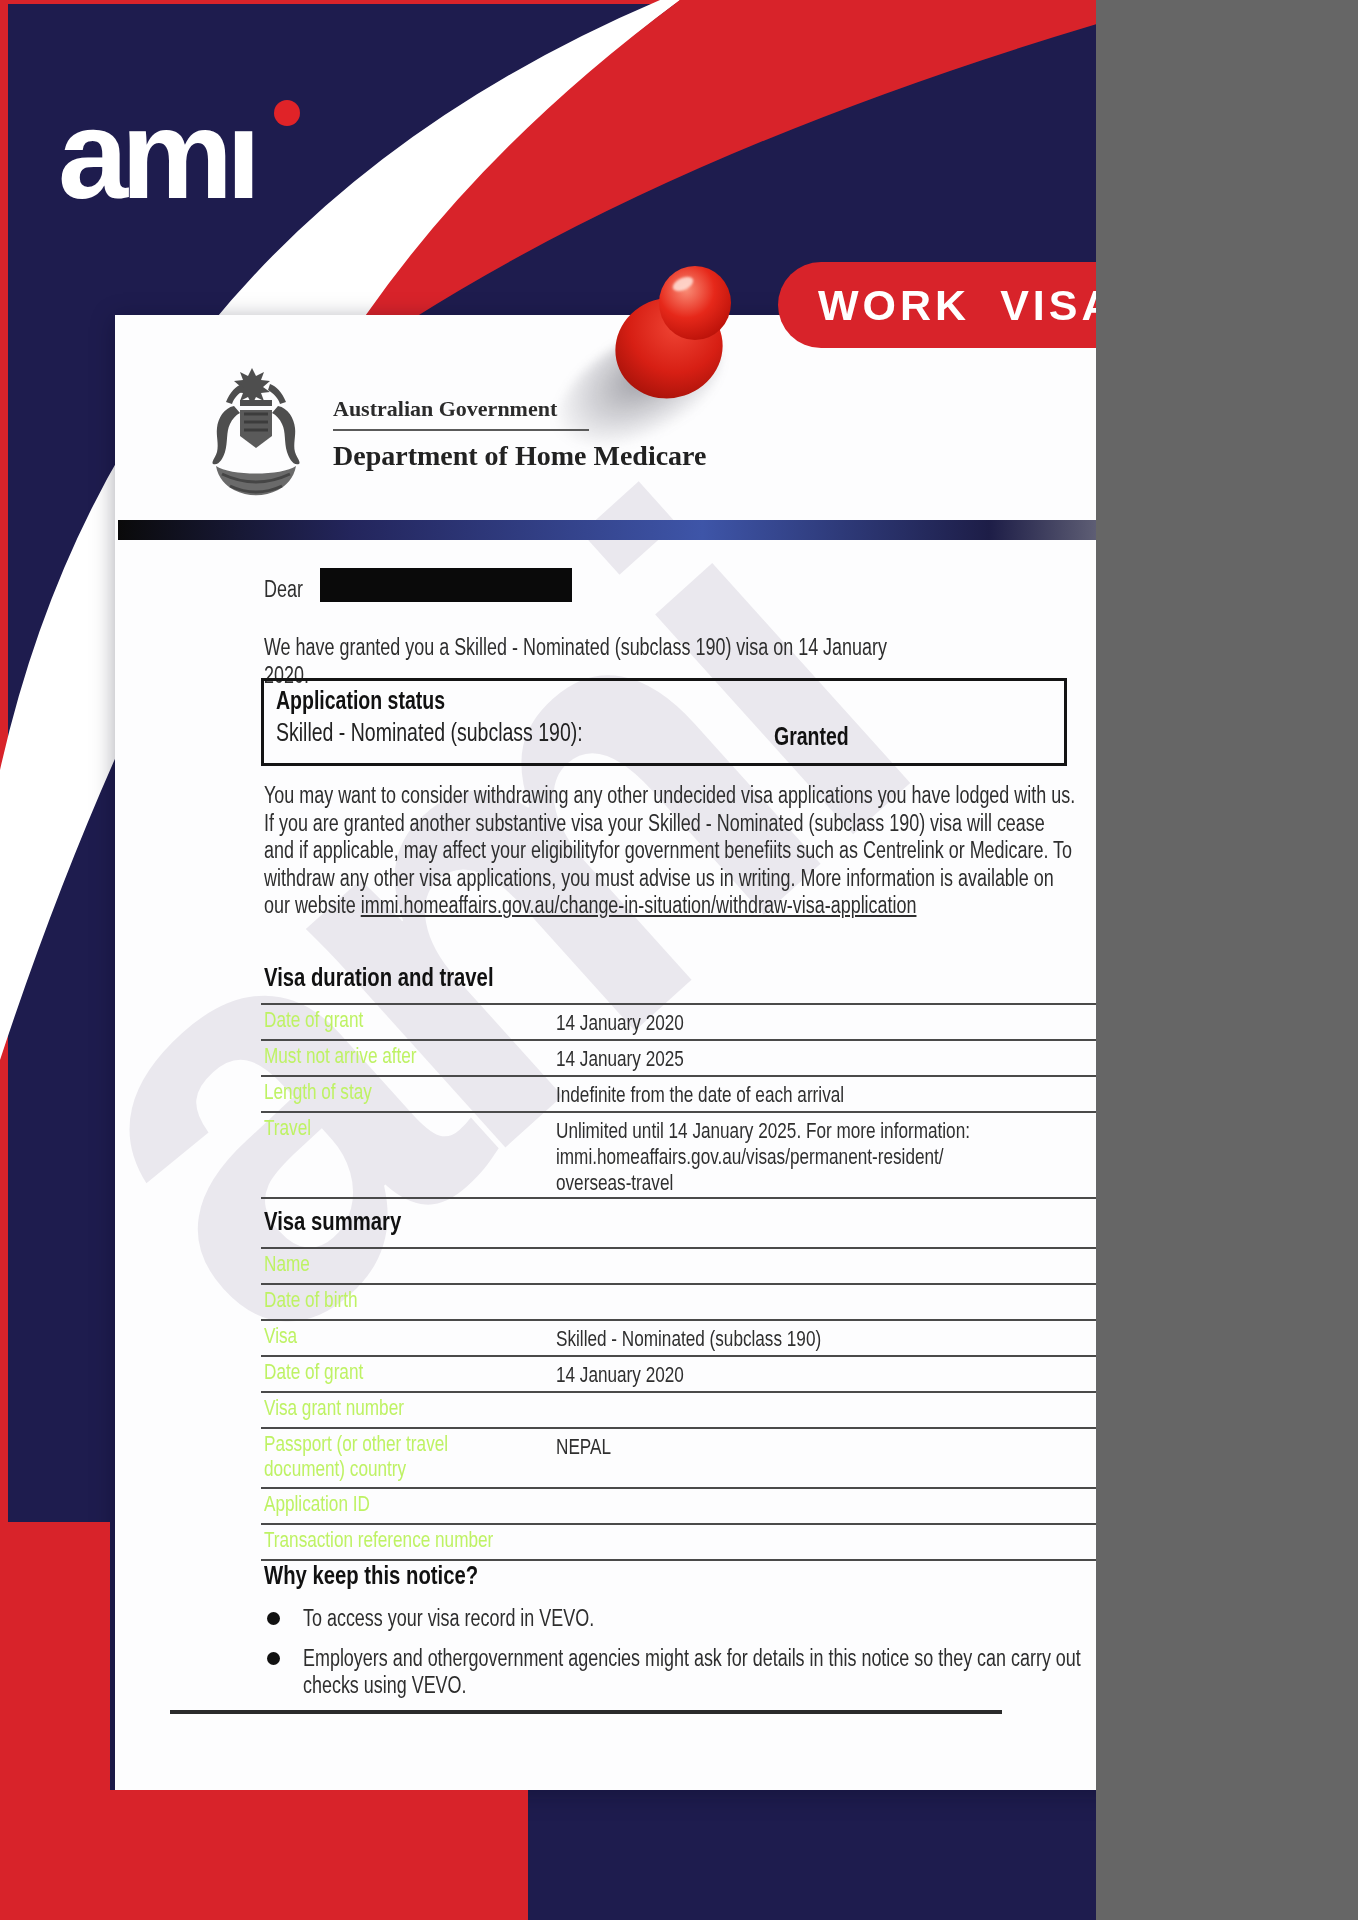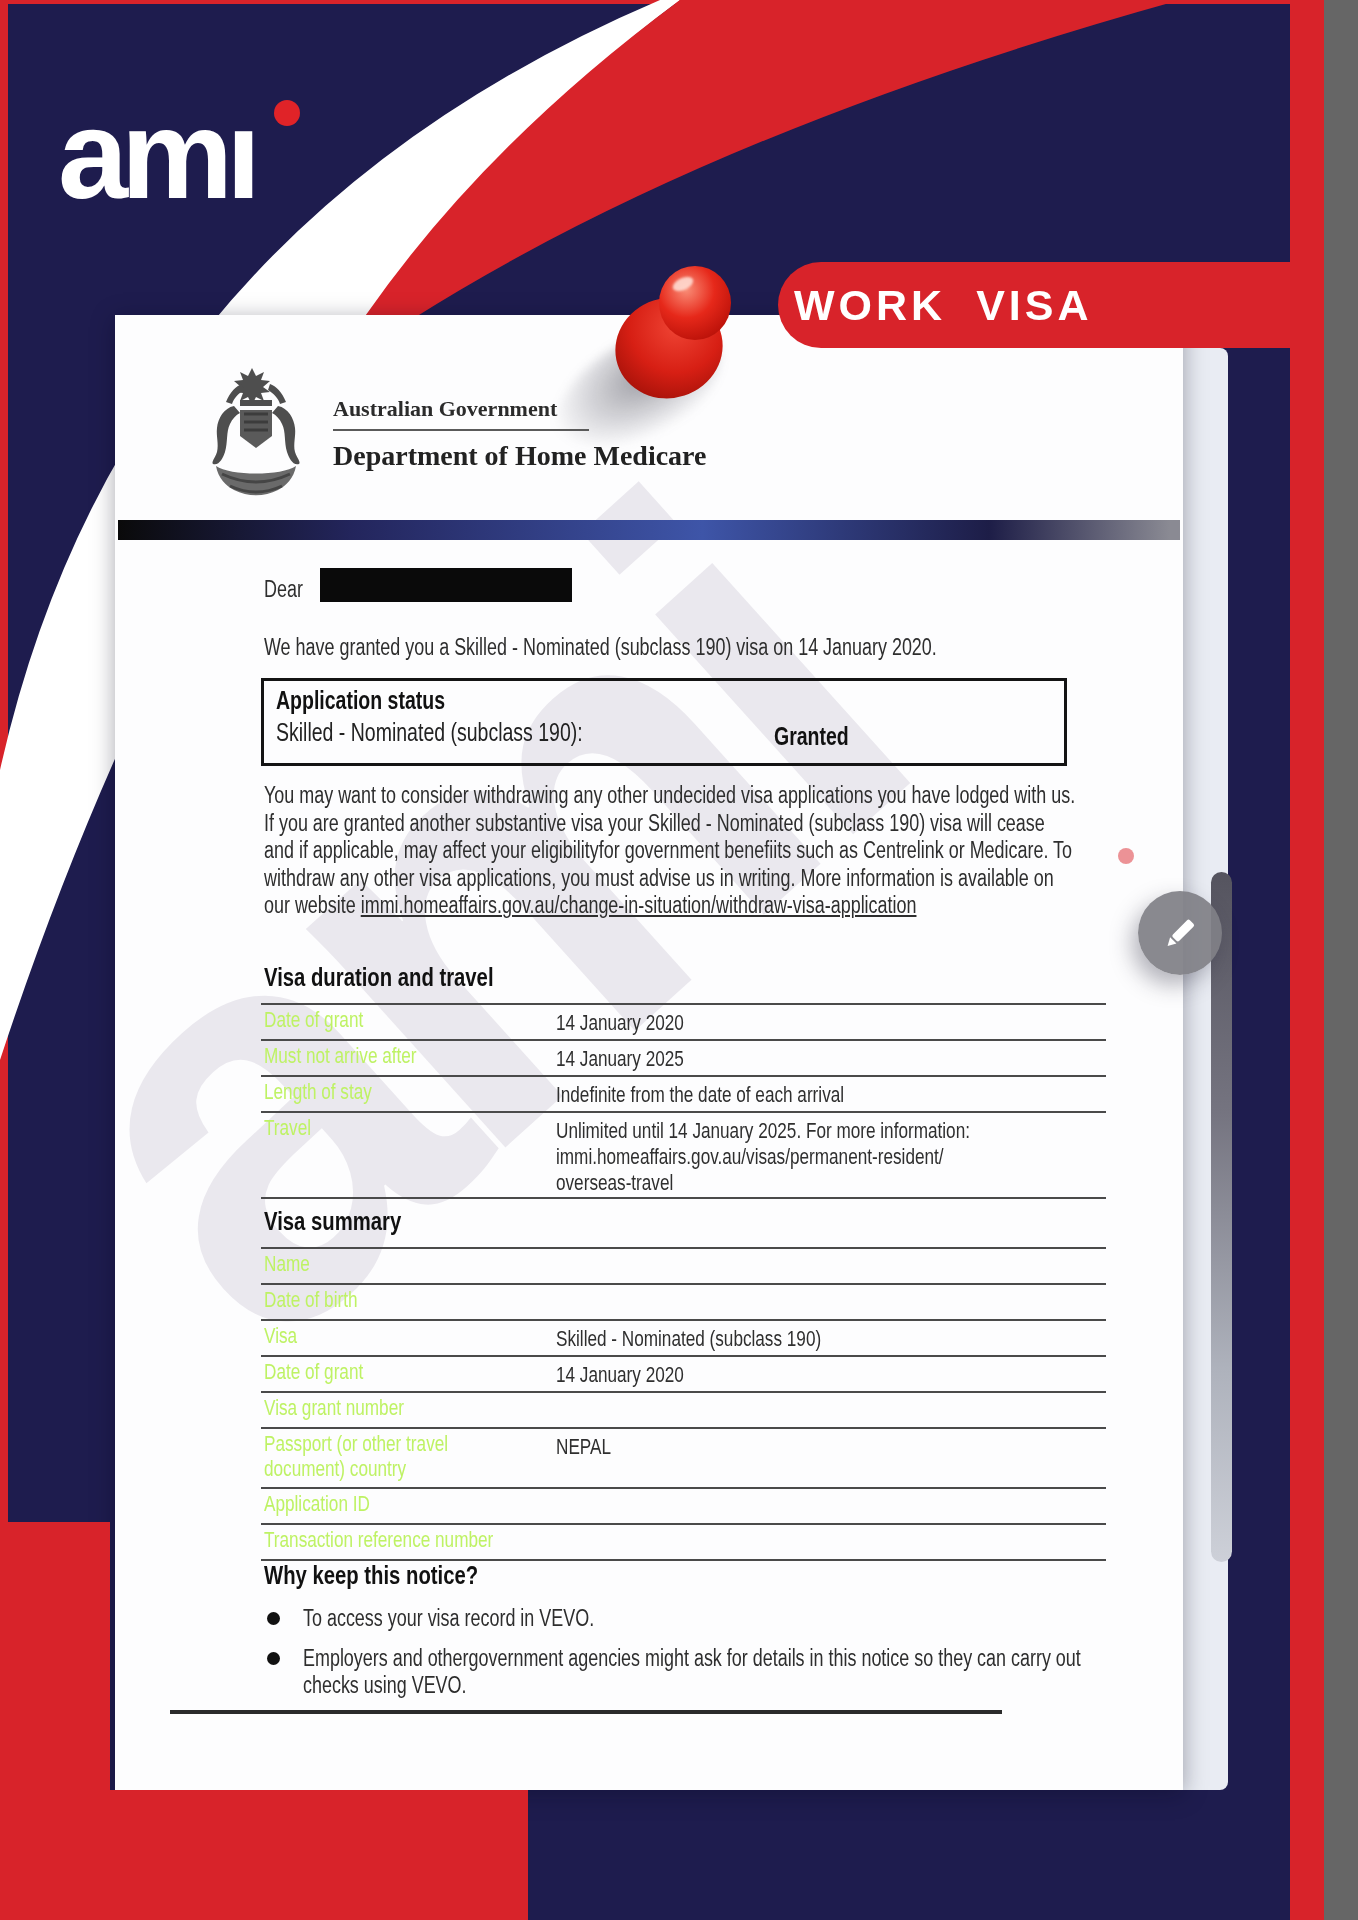--- a/index.html
+++ b/index.html
@@ -1,35 +1,35 @@
 <!DOCTYPE html>
 <html><head>
 <meta charset="utf-8">
 <style>
   html,body{margin:0;padding:0;background:#666;}
-  .canvas{position:relative;width:1300px;height:1920px;overflow:hidden;
-    background:#d8232a;font-family:"Liberation Sans",sans-serif;padding-left:24px;}
+  .canvas{position:relative;width:1096px;height:1920px;overflow:hidden;
+    background:#d8232a;font-family:"Liberation Sans",sans-serif;}
   .abs{position:absolute;}
 
   
   .navy-panel{left:8px;top:4px;width:1282px;height:1916px;background:#1e1c4e;}
   .swoosh{left:0;top:0;}
   .navy-tr{left:1180px;top:4px;width:110px;height:279px;background:#1e1c4e;}
   .red-bl-col{left:0;top:1522px;width:110px;height:398px;background:#d8232a;}
   .red-bl-strip{left:0;top:1790px;width:528px;height:130px;background:#d8232a;}
 
   
   .logo{left:58px;top:92px;color:#fff;font-weight:bold;font-size:126px;
     letter-spacing:-7px;line-height:1;}
   .logo-dot{left:274px;top:100px;width:26px;height:26px;border-radius:50%;background:#e02328;}
 
   
   .band{left:778px;top:262px;width:580px;height:86px;background:#d8232a;
     border-radius:44px 0 0 44px;display:flex;align-items:center;}
-  .band-text{display:flex;gap:30px;margin-left:16px;color:#fff;font-weight:bold;
+  .band-text{display:flex;gap:30px;margin-left:40px;color:#fff;font-weight:bold;
     font-size:43px;letter-spacing:4px;}
 
   
   .pin-shadow{left:545px;top:342px;width:185px;height:100px;border-radius:50%;
     background:radial-gradient(ellipse at 60% 40%, rgba(70,70,85,.55), rgba(70,70,85,0) 68%);
     filter:blur(5px);transform:rotate(-32deg);}
   .pin-flange{left:615px;top:298px;width:108px;height:100px;border-radius:50%;
     background:radial-gradient(circle at 62% 32%, #ef4434 0%, #d71f14 48%, #9c0f07 88%);
     transform:rotate(-18deg);}
   .pin-head{left:659px;top:266px;width:72px;height:74px;border-radius:50%;

